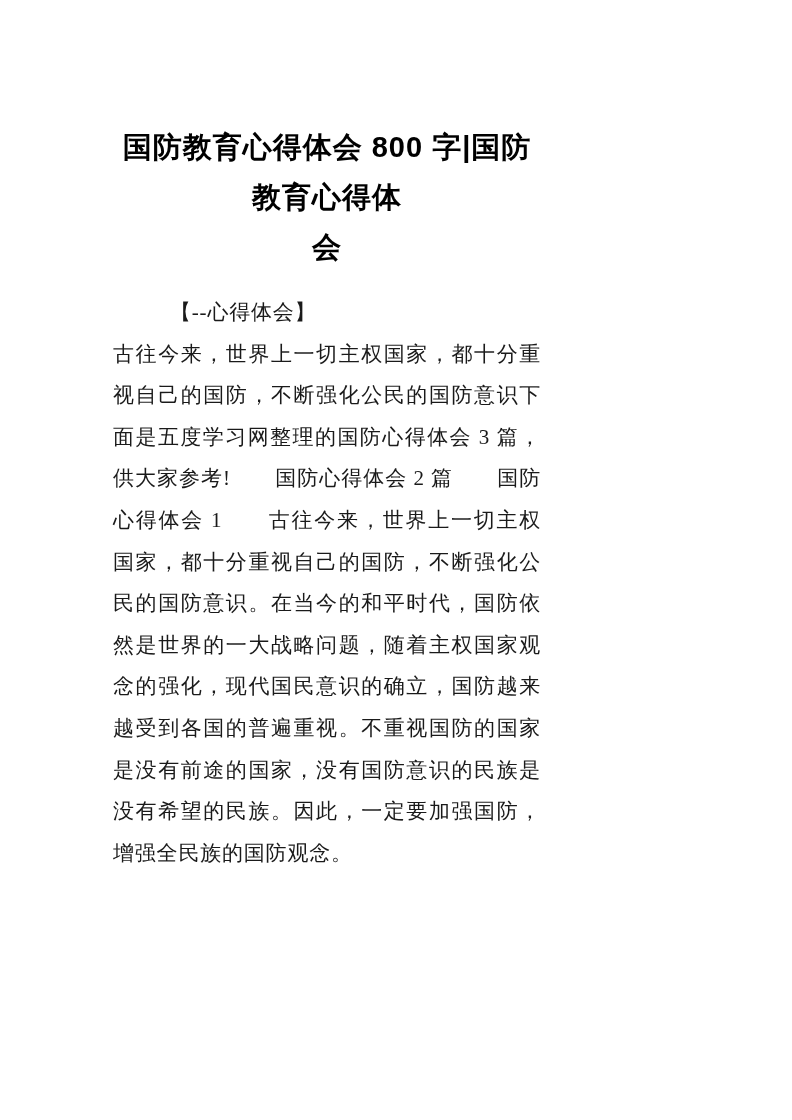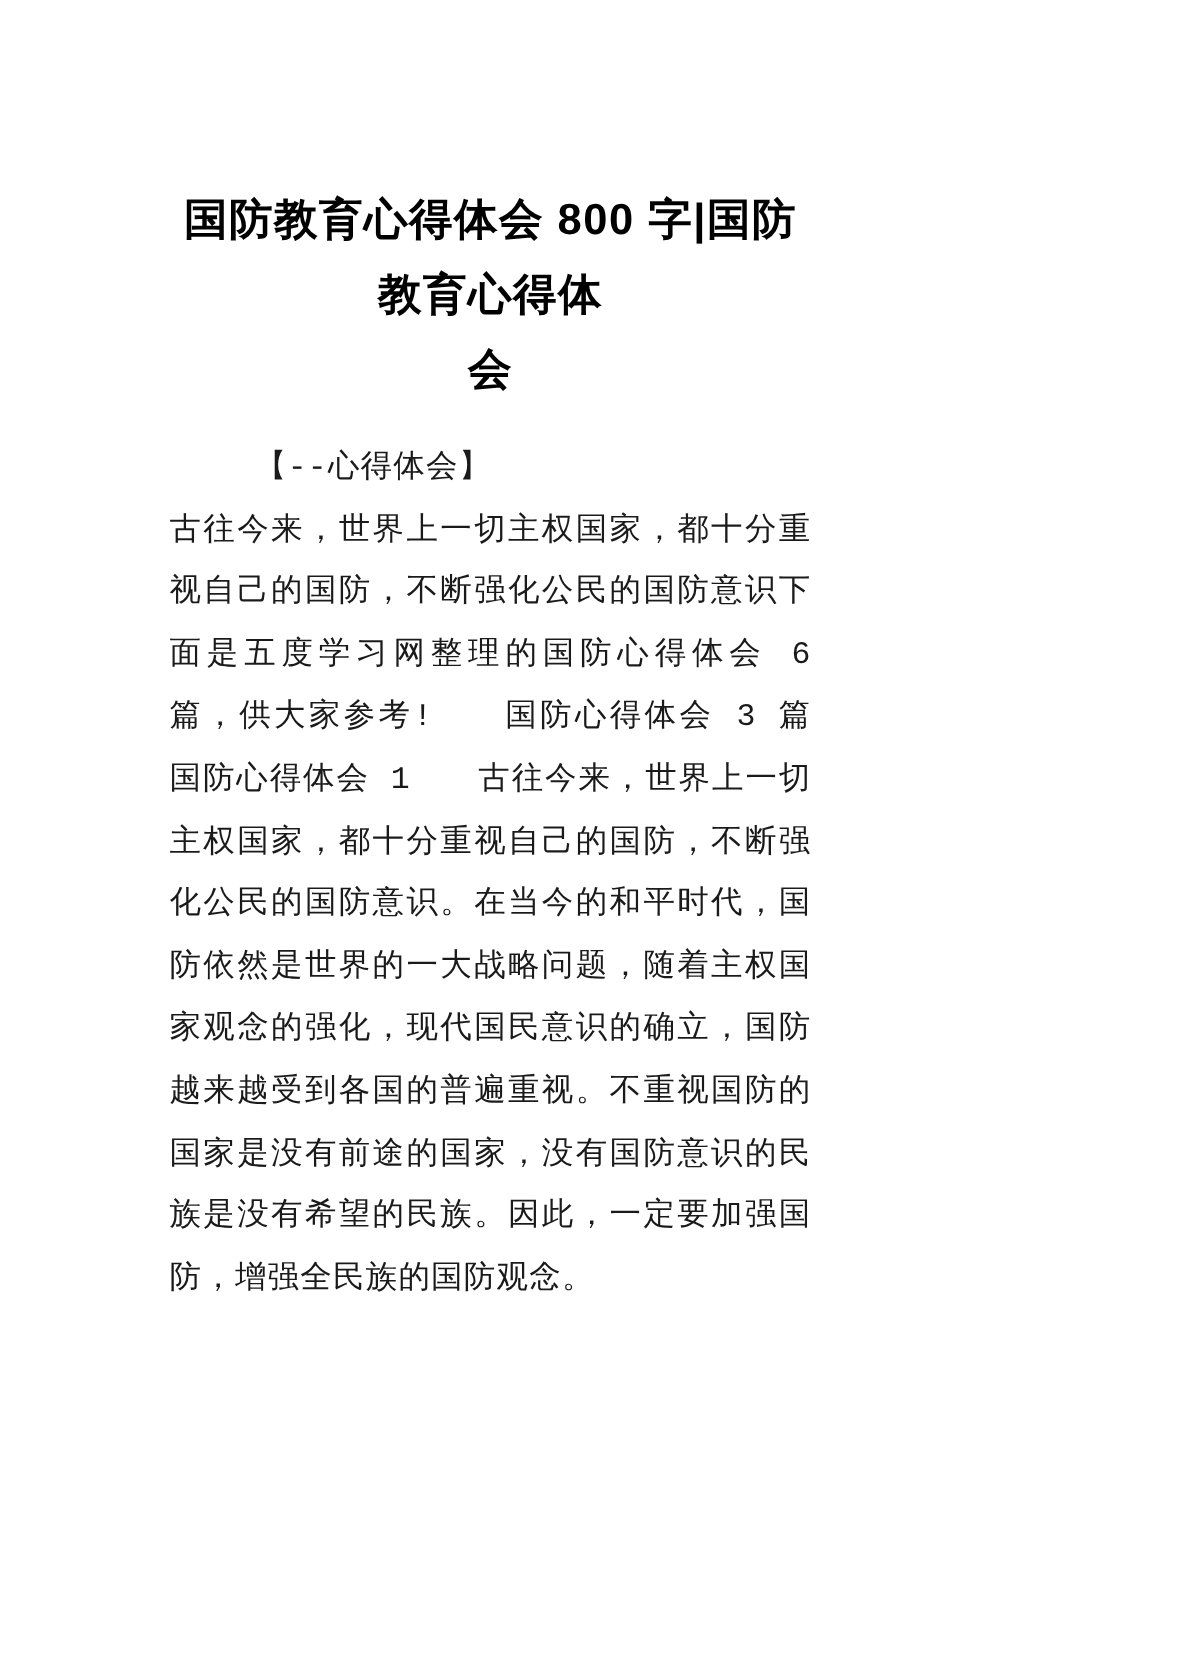--- a/index.html
+++ b/index.html
@@ -23,21 +23,21 @@
     font-weight: 700;
     font-size: 29px;
     line-height: 50px;
     text-align: center;
     letter-spacing: 1px;
     color: #000000;
   }
   .title-line { display: block; }
   .doc-body {
     margin-top: 20px;
-    font-family: Liberation Mono, monospace;
+    font-family: Liberation Serif, serif;
     font-size: 21px;
     line-height: 41.6px;
     letter-spacing: 0.8px;
     text-align: justify;
     color: #1a1a1a;
   }
   .doc-body p { margin: 0; padding: 0; }
   .p-label  { text-indent: 57px; }
   .p-first  { text-indent: 0; }
   .p-indent { text-indent: 42px; }
@@ -46,15 +46,15 @@
 <body>
 
 <div class="page">
   <h1 class="doc-title">
     <span class="title-line">国防教育心得体会 800 字|国防教育心得体</span>
     <span class="title-line">会</span>
   </h1>
 
   <div class="doc-body">
     <p class="p-label">【--心得体会】</p>
-    <p class="p-first">古往今来，世界上一切主权国家，都十分重视自己的国防，不断强化公民的国防意识下面是五度学习网整理的国防心得体会 6 篇，供大家参考!　　国防心得体会 3 篇　　国防心得体会 1　　古往今来，世界上一切主权国家，都十分重视自己的国防，不断强化公民的国防意识。在当今的和平时代，国防依然是世界的一大战略问题，随着主权国家观念的强化，现代国民意识的确立，国防越来越受到各国的普遍重视。不重视国防的国家是没有前途的国家，没有国防意识的民族是没有希望的民族。因此，一定要加强国防，增强全民族的国防观念。</p>
+    <p class="p-first">古往今来，世界上一切主权国家，都十分重视自己的国防，不断强化公民的国防意识下面是五度学习网整理的国防心得体会 3 篇，供大家参考!　　国防心得体会 2 篇　　国防心得体会 1　　古往今来，世界上一切主权国家，都十分重视自己的国防，不断强化公民的国防意识。在当今的和平时代，国防依然是世界的一大战略问题，随着主权国家观念的强化，现代国民意识的确立，国防越来越受到各国的普遍重视。不重视国防的国家是没有前途的国家，没有国防意识的民族是没有希望的民族。因此，一定要加强国防，增强全民族的国防观念。</p>
   </div>
 </div>
 
 </body></html>

